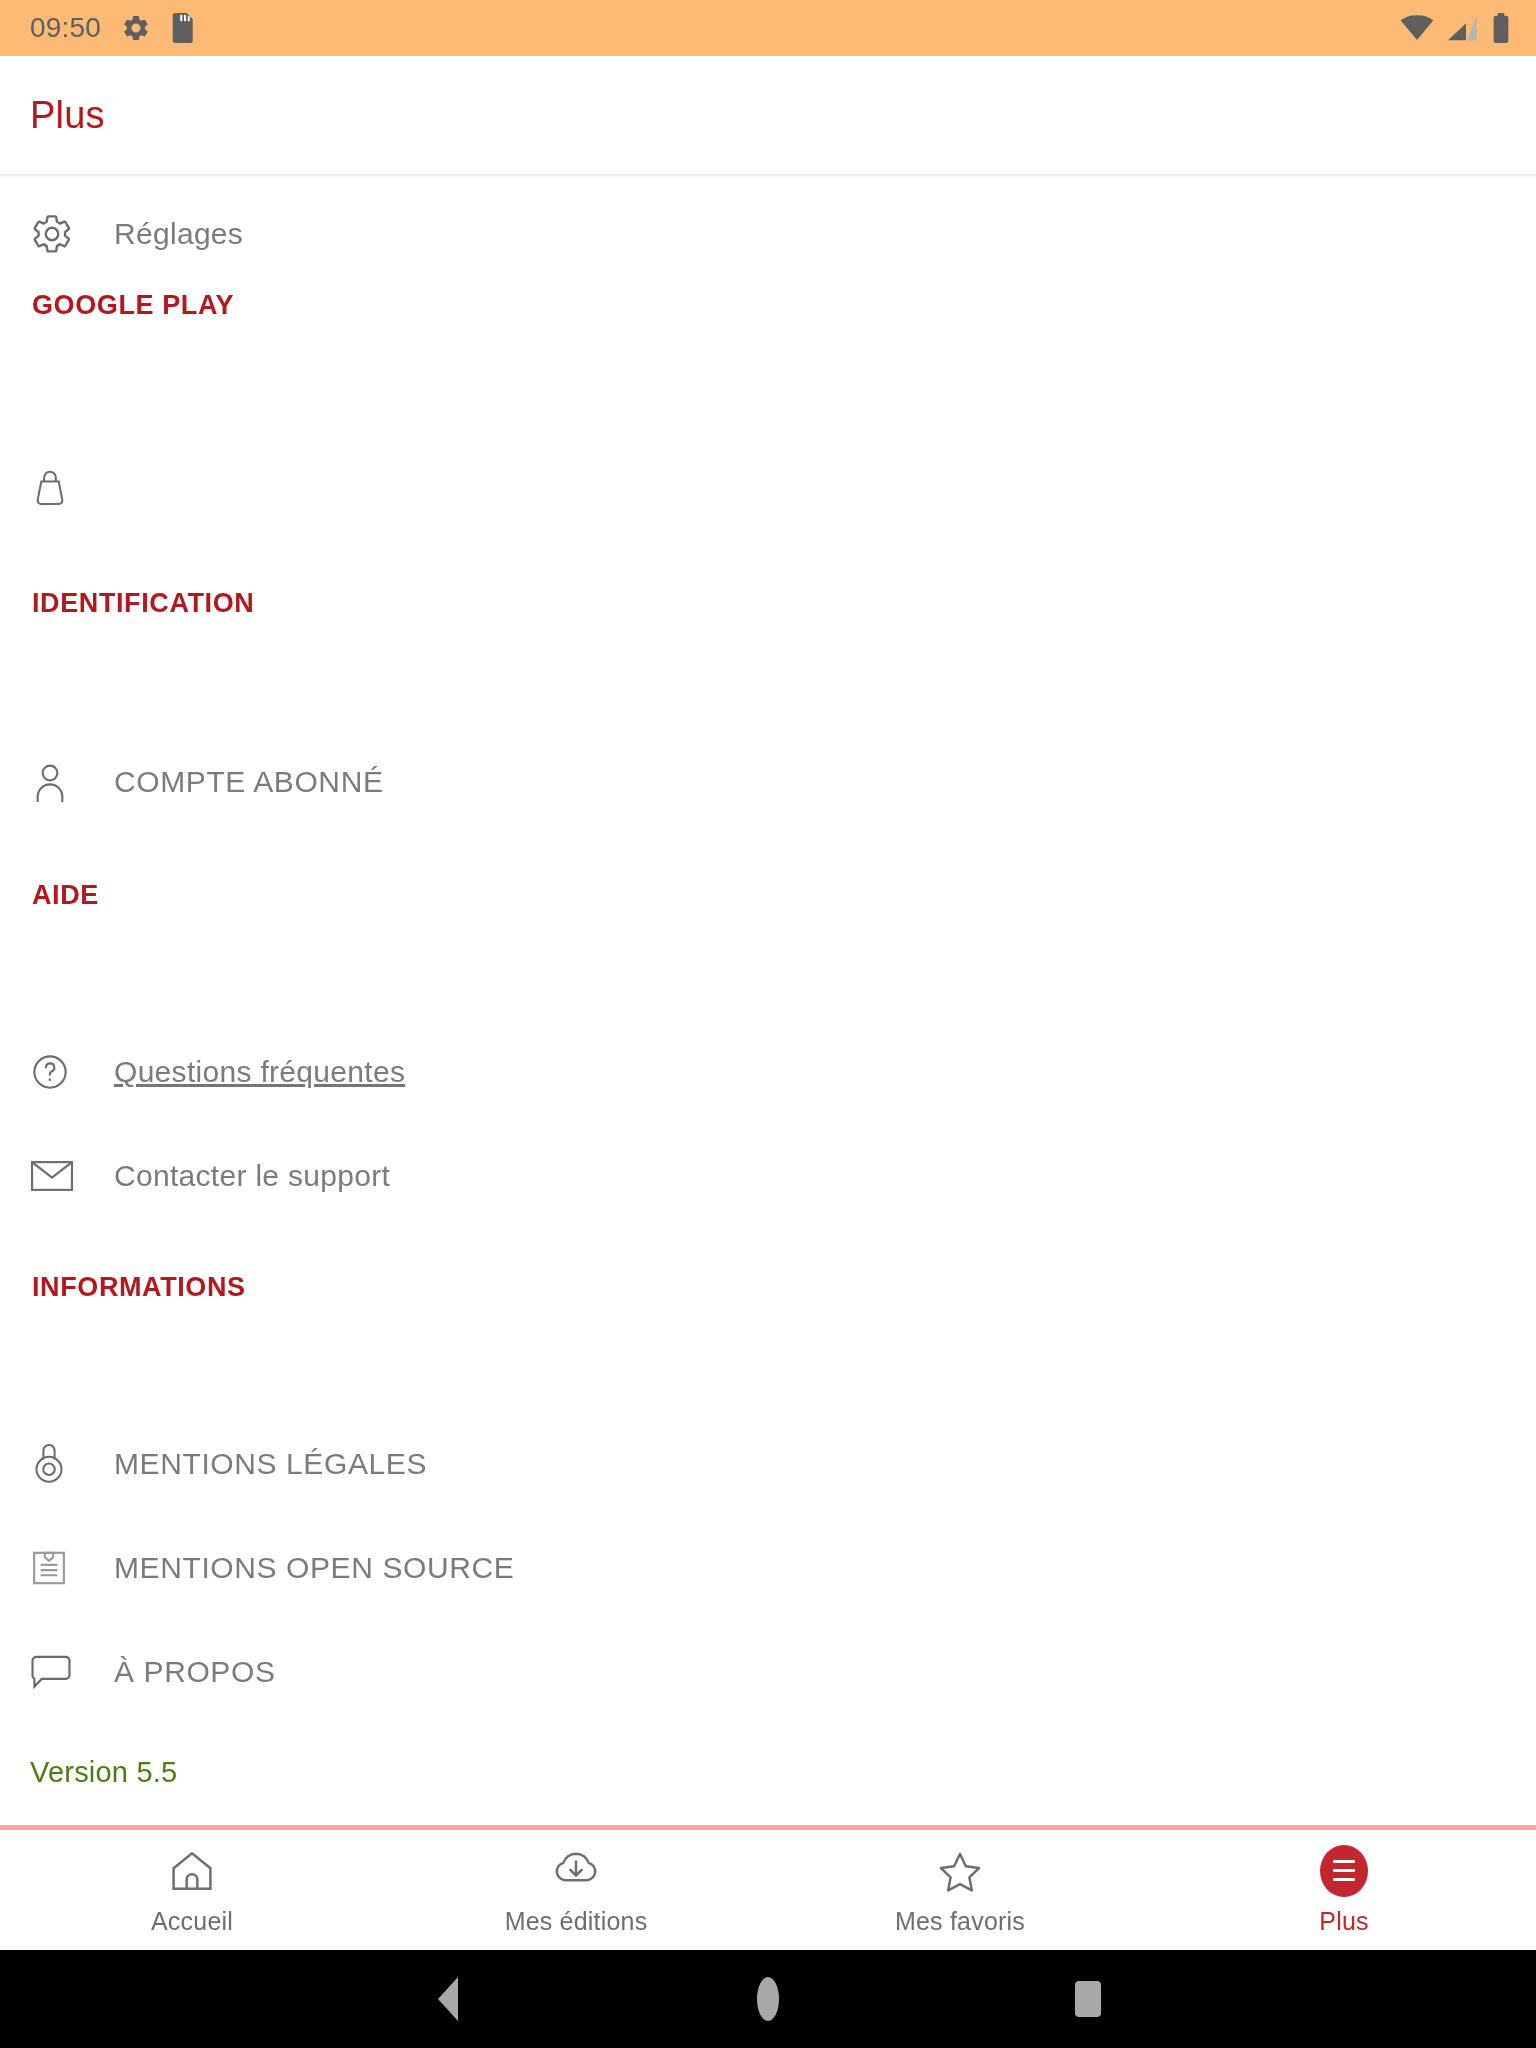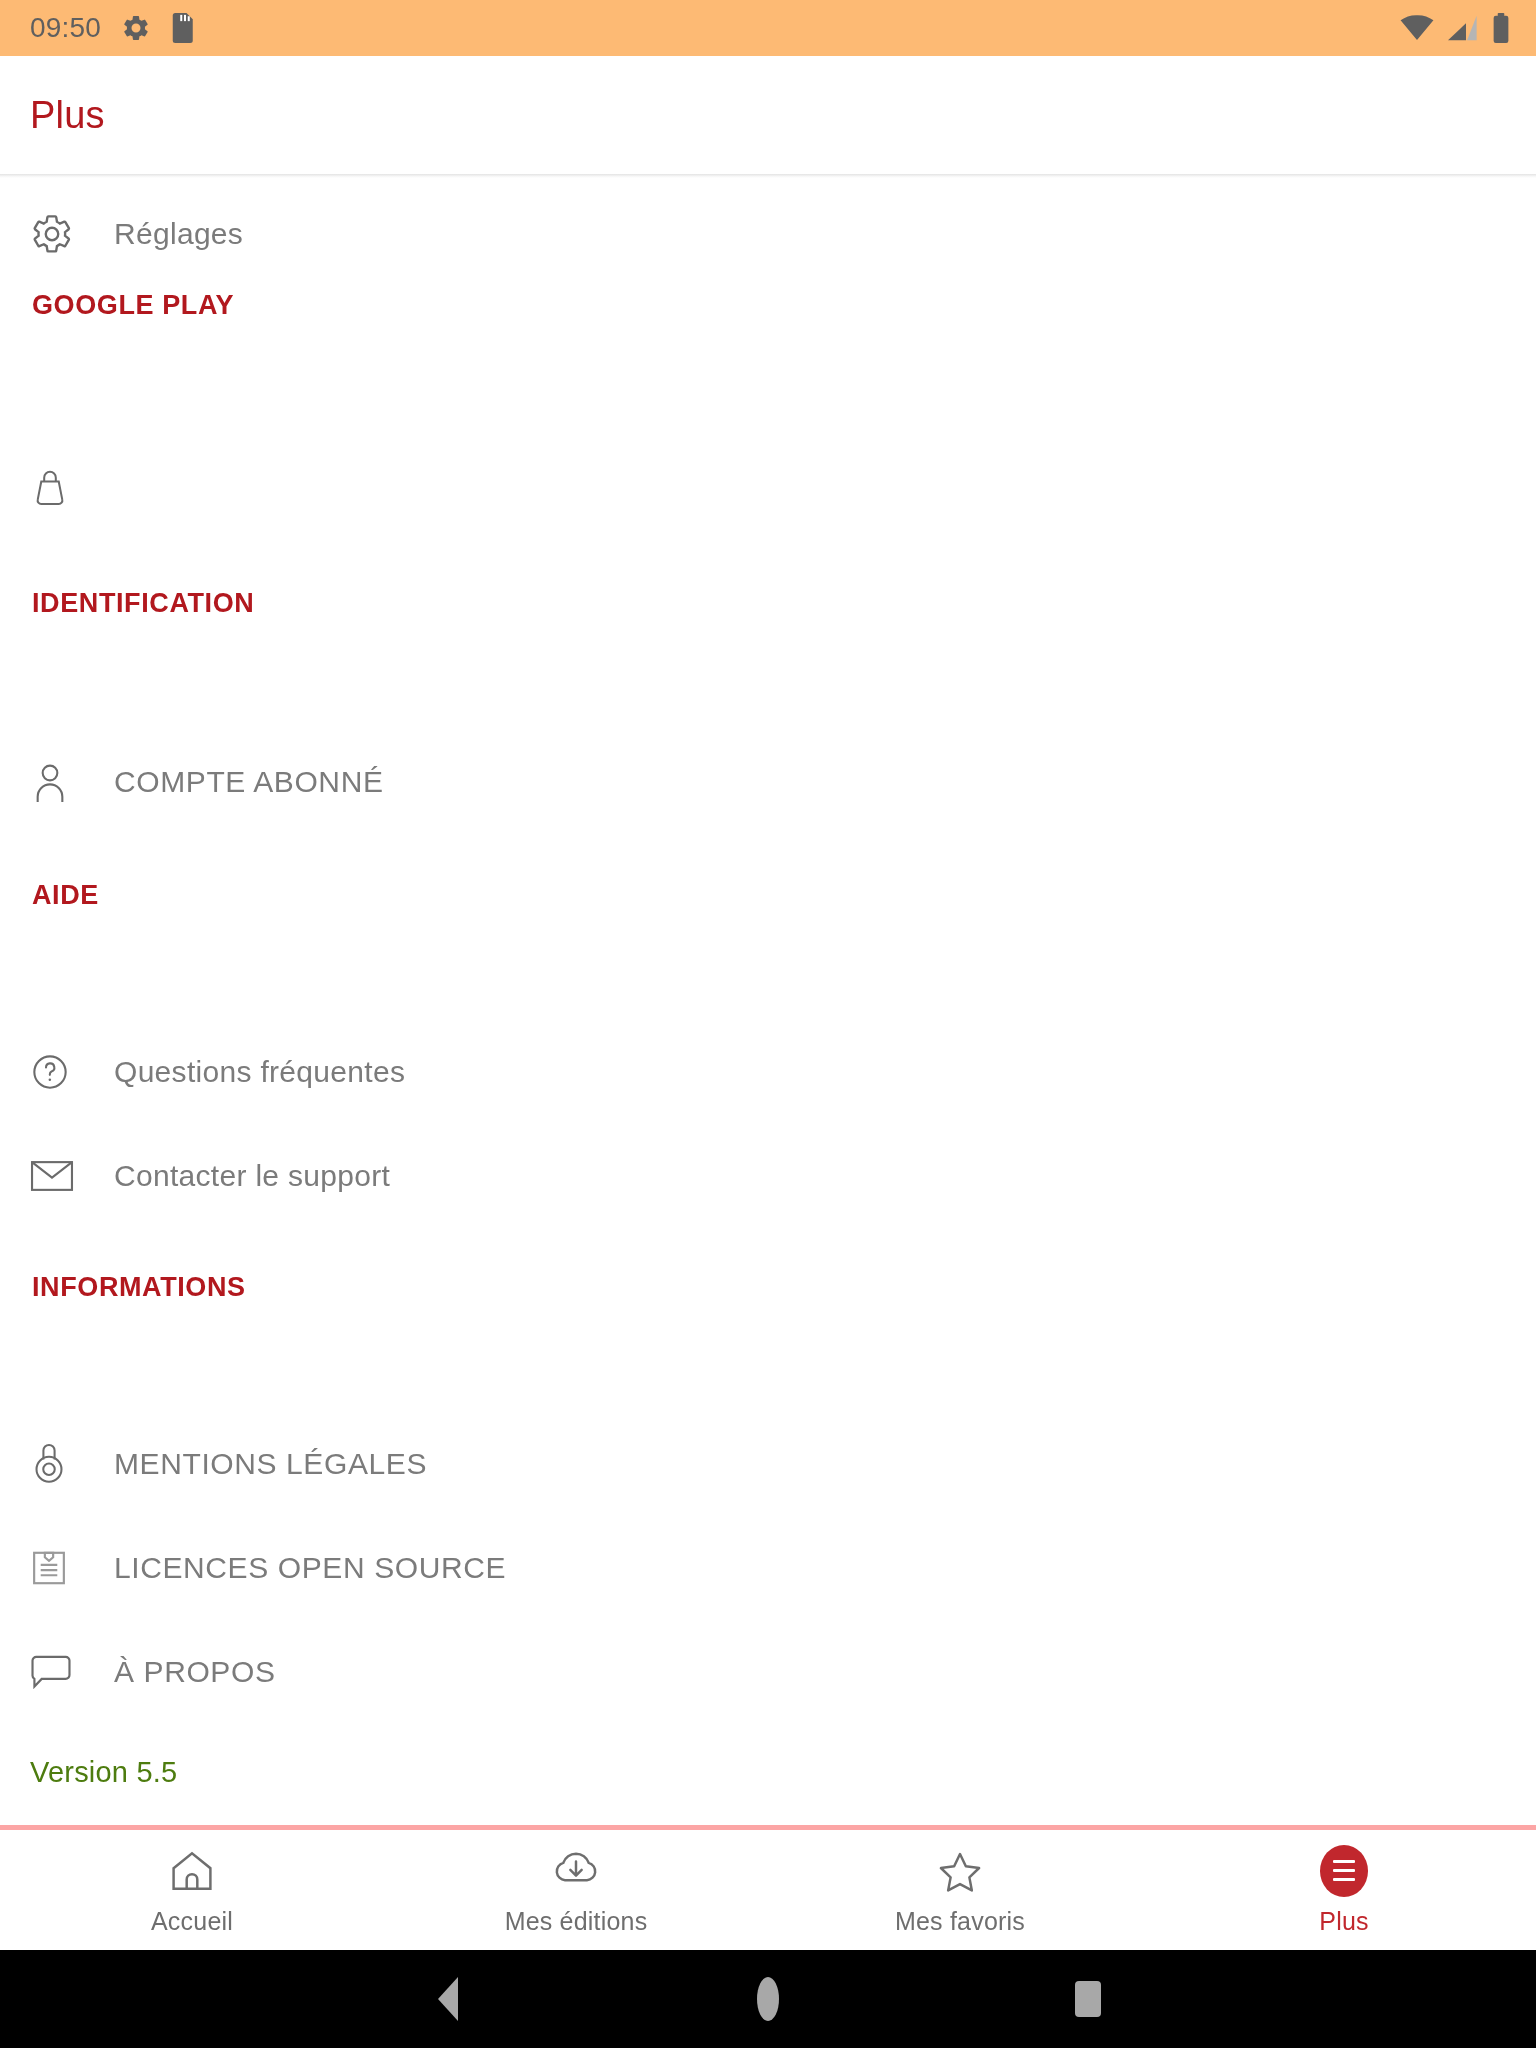--- a/index.html
+++ b/index.html
@@ -110,21 +110,21 @@
     letter-spacing: 0.2px;
   }
 
   
   .sp-settings  { height: 112px; }
   .hdr-play     { height: 96px; }
   .row-restore  { height: 96px; margin-top: 54px; }
   .hdr-id       { height: 96px; margin-top: 52px; }
   .row-account  { height: 96px; margin-top: 50px; }
   .hdr-aide     { height: 96px; margin-top: 50px; }
-  .row-faq      { height: 96px; margin-top: 48px; }
+  .row-faq      { height: 96px; margin-top: 48px; text-decoration: underline; }
   .row-support  { height: 96px; margin-top: 8px; }
   .hdr-infos    { height: 96px; margin-top: 48px; }
   .row-legal    { height: 96px; margin-top: 48px; }
   .row-licences { height: 96px; margin-top: 8px; }
   .row-about    { height: 96px; margin-top: 8px; text-align: right; }
   .version-row  { height: 80px; display:flex; align-items:center; margin-top: 12px; }
 
   
   .bottomnav {
     position: absolute;
@@ -331,21 +331,21 @@
     <span class="row-label upper">MENTIONS LÉGALES</span>
   </div>
   <div class="row row-licences">
     <span class="row-icon">
       <svg width="38" height="42" viewBox="0 0 22 24" fill="none" stroke="#9a9a9a" stroke-width="1.25">
         <rect x="2.4" y="3.2" width="17.2" height="17.6"></rect>
         <path d="M8.6 3.2h4.8v2.6l-2.4 2-2.4-2z"></path>
         <path d="M6.2 10.2h9.6M6.2 13.2h9.6M6.2 16.2h9.6"></path>
       </svg>
     </span>
-    <span class="row-label upper">LICENCES OPEN SOURCE</span>
+    <span class="row-label upper">MENTIONS OPEN SOURCE</span>
   </div>
   <div class="row row-about">
     <span class="row-icon">
       <svg width="42" height="38" viewBox="0 0 24 22" fill="none" stroke="#6b6b6b" stroke-width="1.25">
         <path d="M3.5 2.2h17a2.2 2.2 0 0 1 2.2 2.2v8.4a2.2 2.2 0 0 1-2.2 2.2H6.6l-4.2 4.4v-4.4a2.2 2.2 0 0 1-1.1-1.9V4.4A2.2 2.2 0 0 1 3.5 2.2z"></path>
       </svg>
     </span>
     <span class="row-label upper">À PROPOS</span>
   </div>
 

